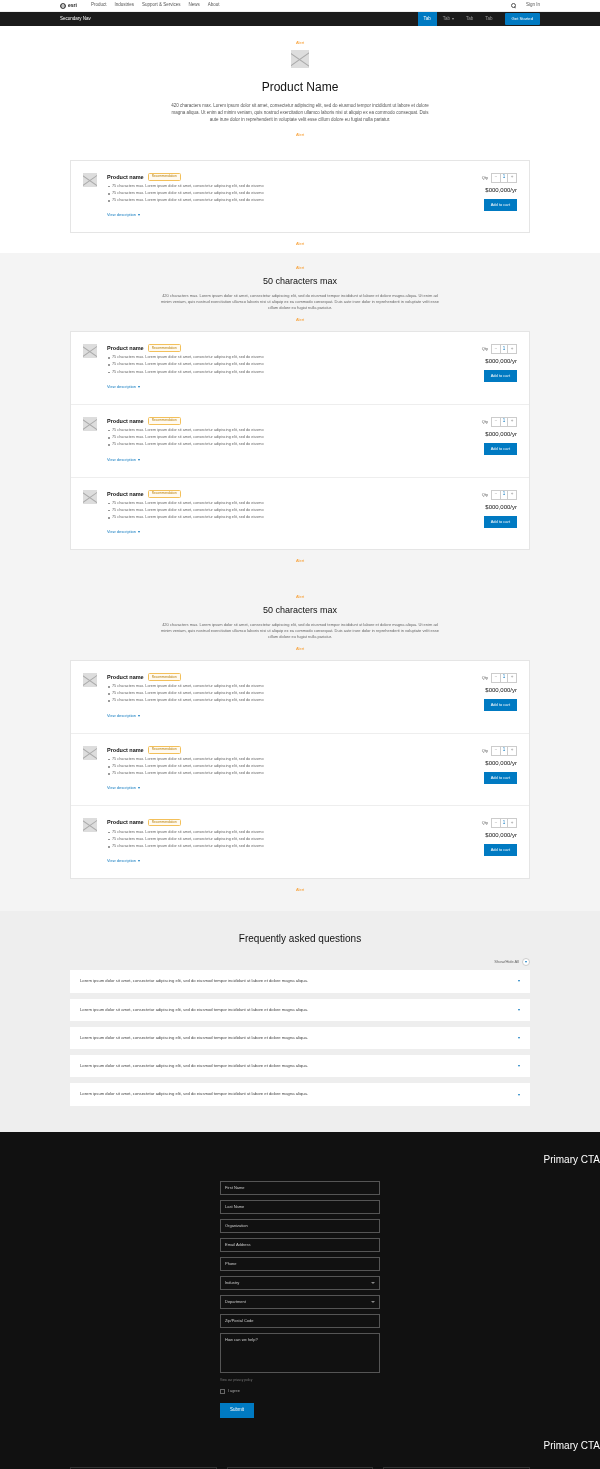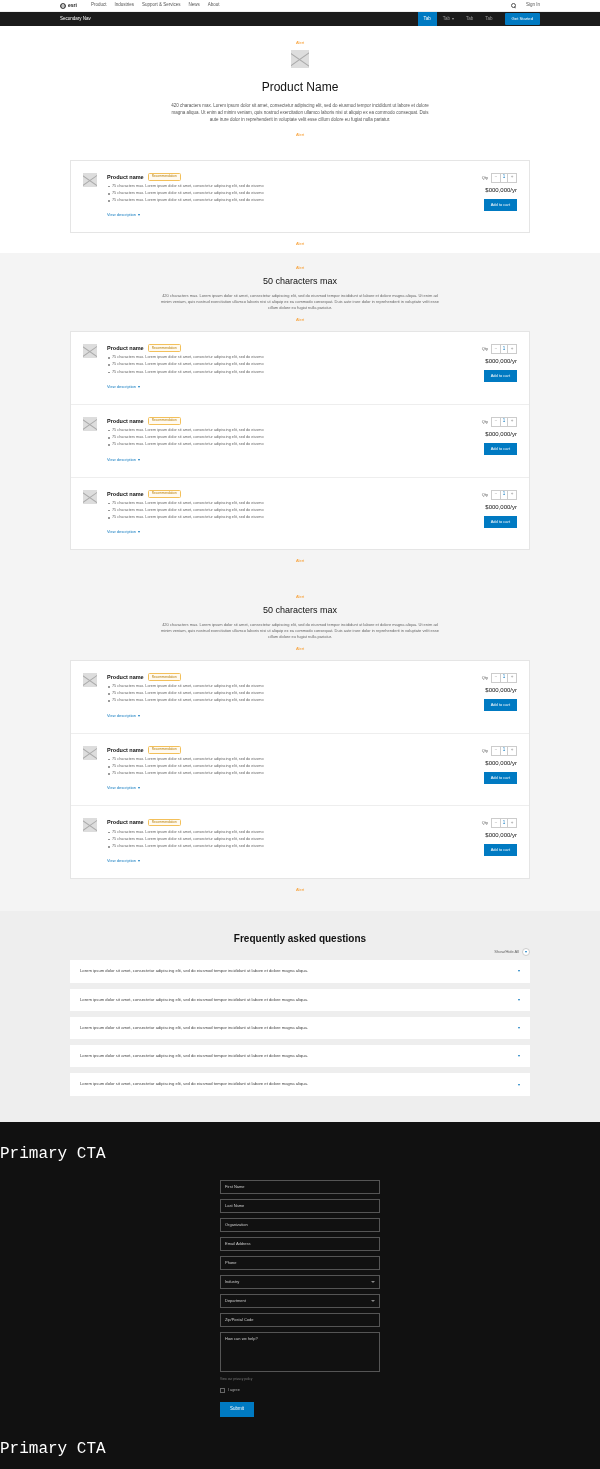--- a/index.html
+++ b/index.html
@@ -60,29 +60,29 @@
 .qty .v{border-left:0.5px solid #ccc;border-right:0.5px solid #ccc;color:#127bc0;}
 .qty .m,.qty .p{color:#999;cursor:pointer;}
 .price{font-size:6px;margin-bottom:4px;}
 .add-cart{background:#007ac2;color:#fff;font-size:4px;padding:3px 7px;cursor:pointer;display:inline-block;}
 .section-head{text-align:center;margin-bottom:6px;}
 .section-head h2{font-size:9px;font-weight:400;margin:4px 0;}
 .section-head p{font-size:4px;color:#666;max-width:280px;margin:0 auto;}
 
 
 .faq{background:#eee;padding:20px 0;}
-.faq h2{text-align:center;font-size:10px;font-weight:700;margin-bottom:2px;}
+.faq h2{text-align:center;font-size:10px;font-weight:400;margin-bottom:12px;}
 .faq .expand-all{max-width:460px;margin:0 auto 4px;text-align:right;font-size:4px;color:#666;display:flex;justify-content:flex-end;align-items:center;gap:3px;}
 .circ{width:8px;height:8px;border-radius:50%;background:#fff;border:0.5px solid #ccc;display:flex;align-items:center;justify-content:center;}
 .faq .item{max-width:460px;margin:0 auto 6px;background:#fff;padding:8px 10px;display:flex;align-items:center;font-size:4.2px;color:#444;}
 .faq .item .caret{margin-left:auto;}
 
 
 .dark{background:#111;color:#ccc;padding:20px 0;}
-.dark h2{text-align:left;font-size:16px;font-weight:300;color:#fff;margin-bottom:14px;font-family:Liberation Mono, monospace;}
+.dark h2{text-align:right;font-size:10px;font-weight:300;color:#fff;margin-bottom:14px;}
 .form{max-width:160px;margin:0 auto;}
 .form .fld{border:0.5px solid #555;background:transparent;width:100%;margin-bottom:5px;padding:3px 4px;font-size:4px;color:#ccc;display:flex;align-items:center;}
 .form .fld.sel:after{content:"";margin-left:auto;width:0;height:0;border-left:2px solid transparent;border-right:2px solid transparent;border-top:2.5px solid #888;}
 .form .ta{height:40px;align-items:flex-start;}
 .form .fine{font-size:3.2px;color:#777;margin:4px 0 6px;line-height:1.5;}
 .checkbox{display:flex;align-items:center;gap:3px;font-size:3.8px;color:#aaa;margin-bottom:6px;}
 .checkbox .box{width:5px;height:5px;border:0.5px solid #666;}
 .submit-btn{background:#007ac2;color:#fff;padding:4px 10px;font-size:4.5px;display:inline-block;}
 
 

